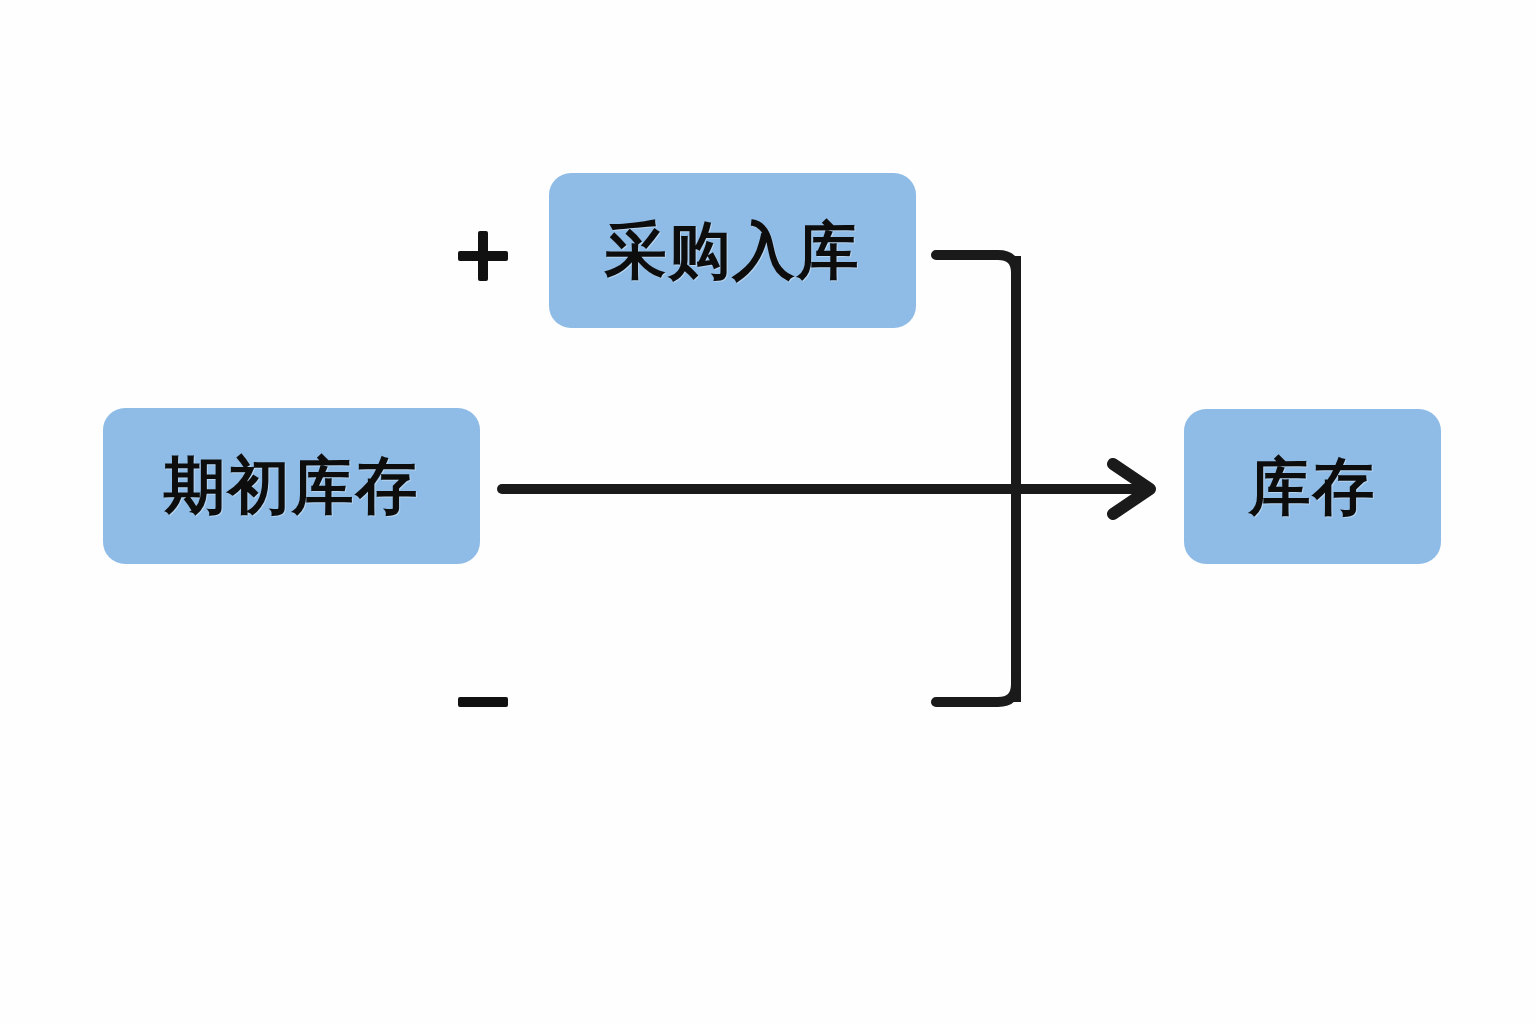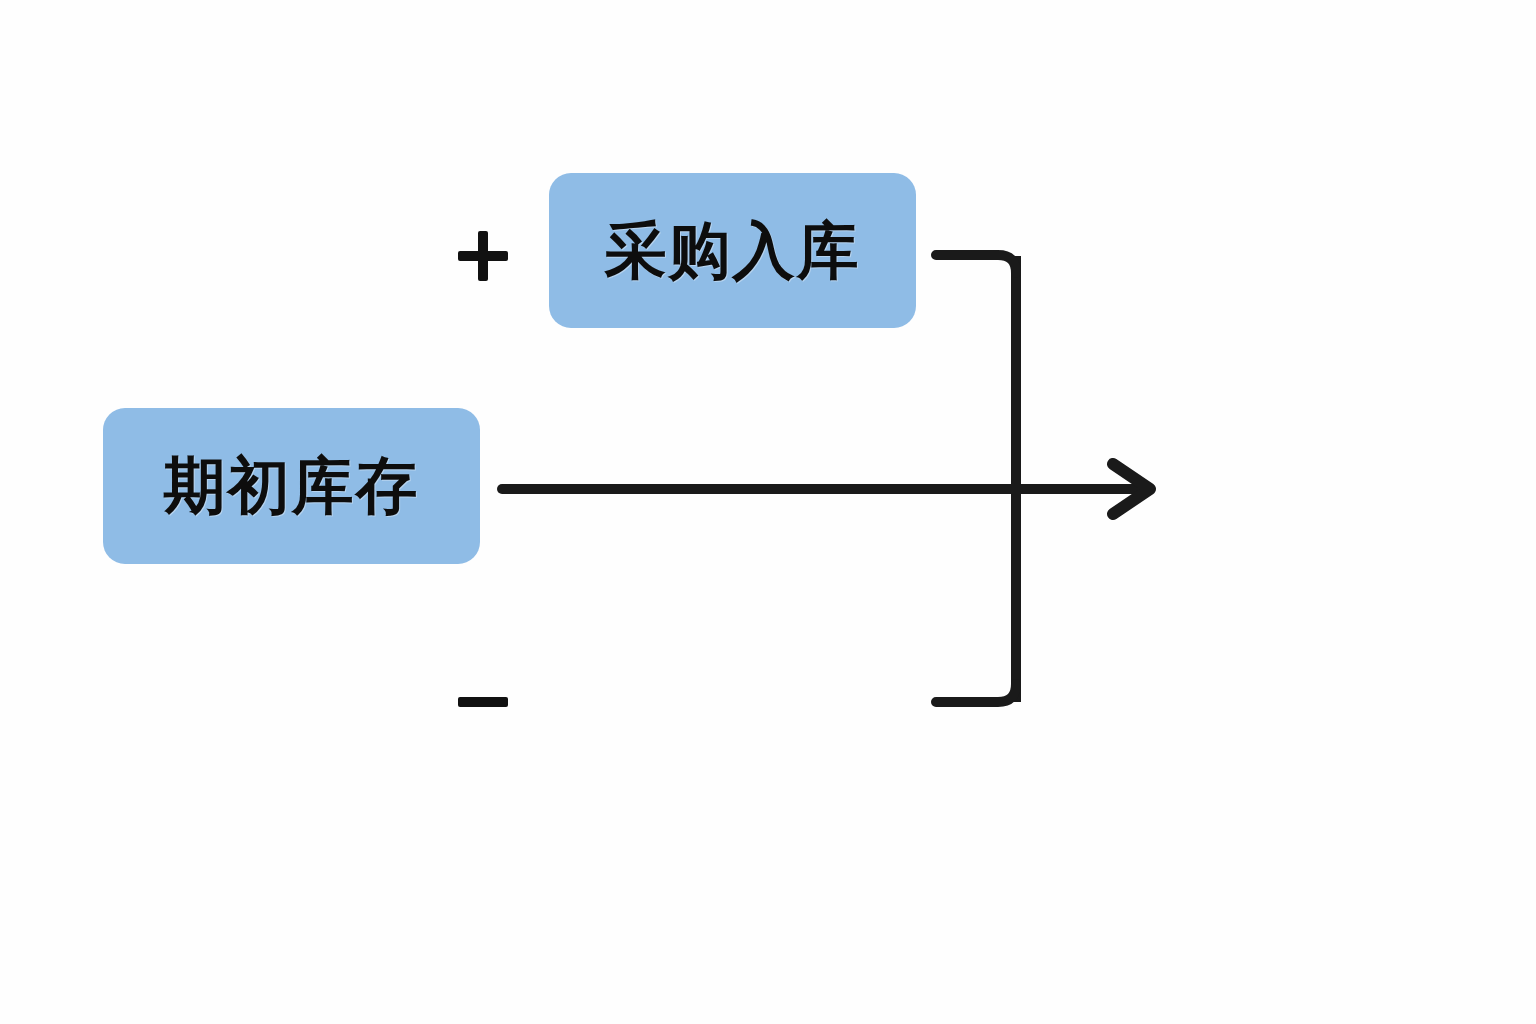--- a/index.html
+++ b/index.html
@@ -150,14 +150,17 @@
 
   <div class="node" id="node-beginning">
     <span class="node-label">期初库存</span>
   </div>
 
   <div class="node" id="node-purchase-in">
     <span class="node-label">采购入库</span>
   </div>
 
 
+  <div class="node" id="node-inventory">
+    <span class="node-label">库存</span>
+  </div>
 
 </div>
 
 </body></html>

